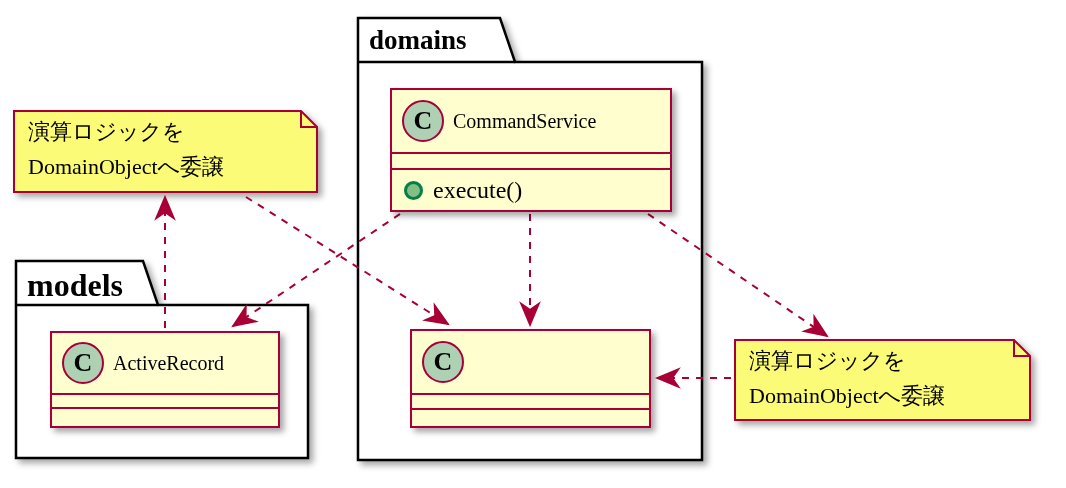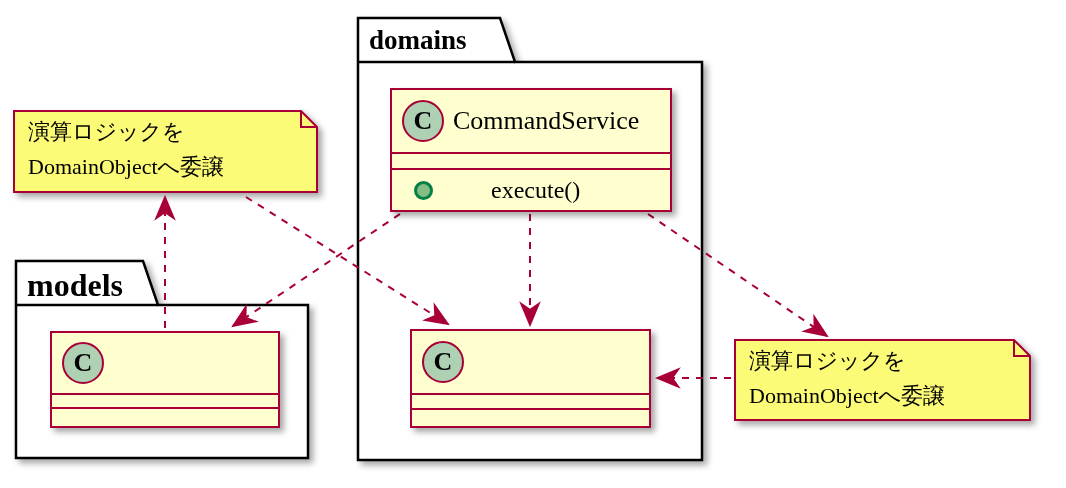--- a/index.html
+++ b/index.html
@@ -23,24 +23,24 @@
     display:flex;flex-direction:column;
     z-index:2;
   }
   .cls-title{display:flex;align-items:center;padding-left:10px;}
   .c-circle{
     flex:0 0 auto;
     width:38px;height:38px;border-radius:50%;
     background:#ADD1B2;border:2px solid #A80036;
     font-weight:bold;font-size:26px;line-height:38px;text-align:center;
   }
-  .cls-name{font-size:26px;margin-left:9px;white-space:nowrap;}
+  .cls-name{font-size:20px;margin-left:9px;white-space:nowrap;}
   .sep{border-top:2px solid #A80036;height:0;}
   .section{flex:0 0 auto;}
-  .methods-row{display:flex;align-items:center;padding-left:22px;flex:1 1 auto;gap:48px;}
+  .methods-row{display:flex;align-items:center;padding-left:12px;flex:1 1 auto;}
   .m-dot{
     flex:0 0 auto;
     width:13px;height:13px;border-radius:50%;
     background:#84BE84;border:3px solid #038048;
   }
   .m-text{font-size:24px;margin-left:10px;white-space:nowrap;}
 
   
   .pkg-label{
     position:absolute;font-weight:bold;font-size:27px;z-index:2;white-space:nowrap;
@@ -115,20 +115,21 @@
     </div>
     <div class="sep"></div>
     <div class="section" style="height:13px;"></div>
     <div class="sep"></div>
     <div class="section" style="flex:1;"></div>
   </div>
 
   <div class="uml-class" style="left:50px;top:331px;width:230px;height:97px;">
     <div class="cls-title section" style="height:60px;">
       <div class="c-circle">C</div>
+      <div class="cls-name">ActiveRecord</div>
     </div>
     <div class="sep"></div>
     <div class="section" style="height:12px;"></div>
     <div class="sep"></div>
     <div class="section" style="flex:1;"></div>
   </div>
 
   <div class="note-text" style="left:28px;top:114px;">
     <div>演算ロジックを</div>
     <div>DomainObjectへ委譲</div>

